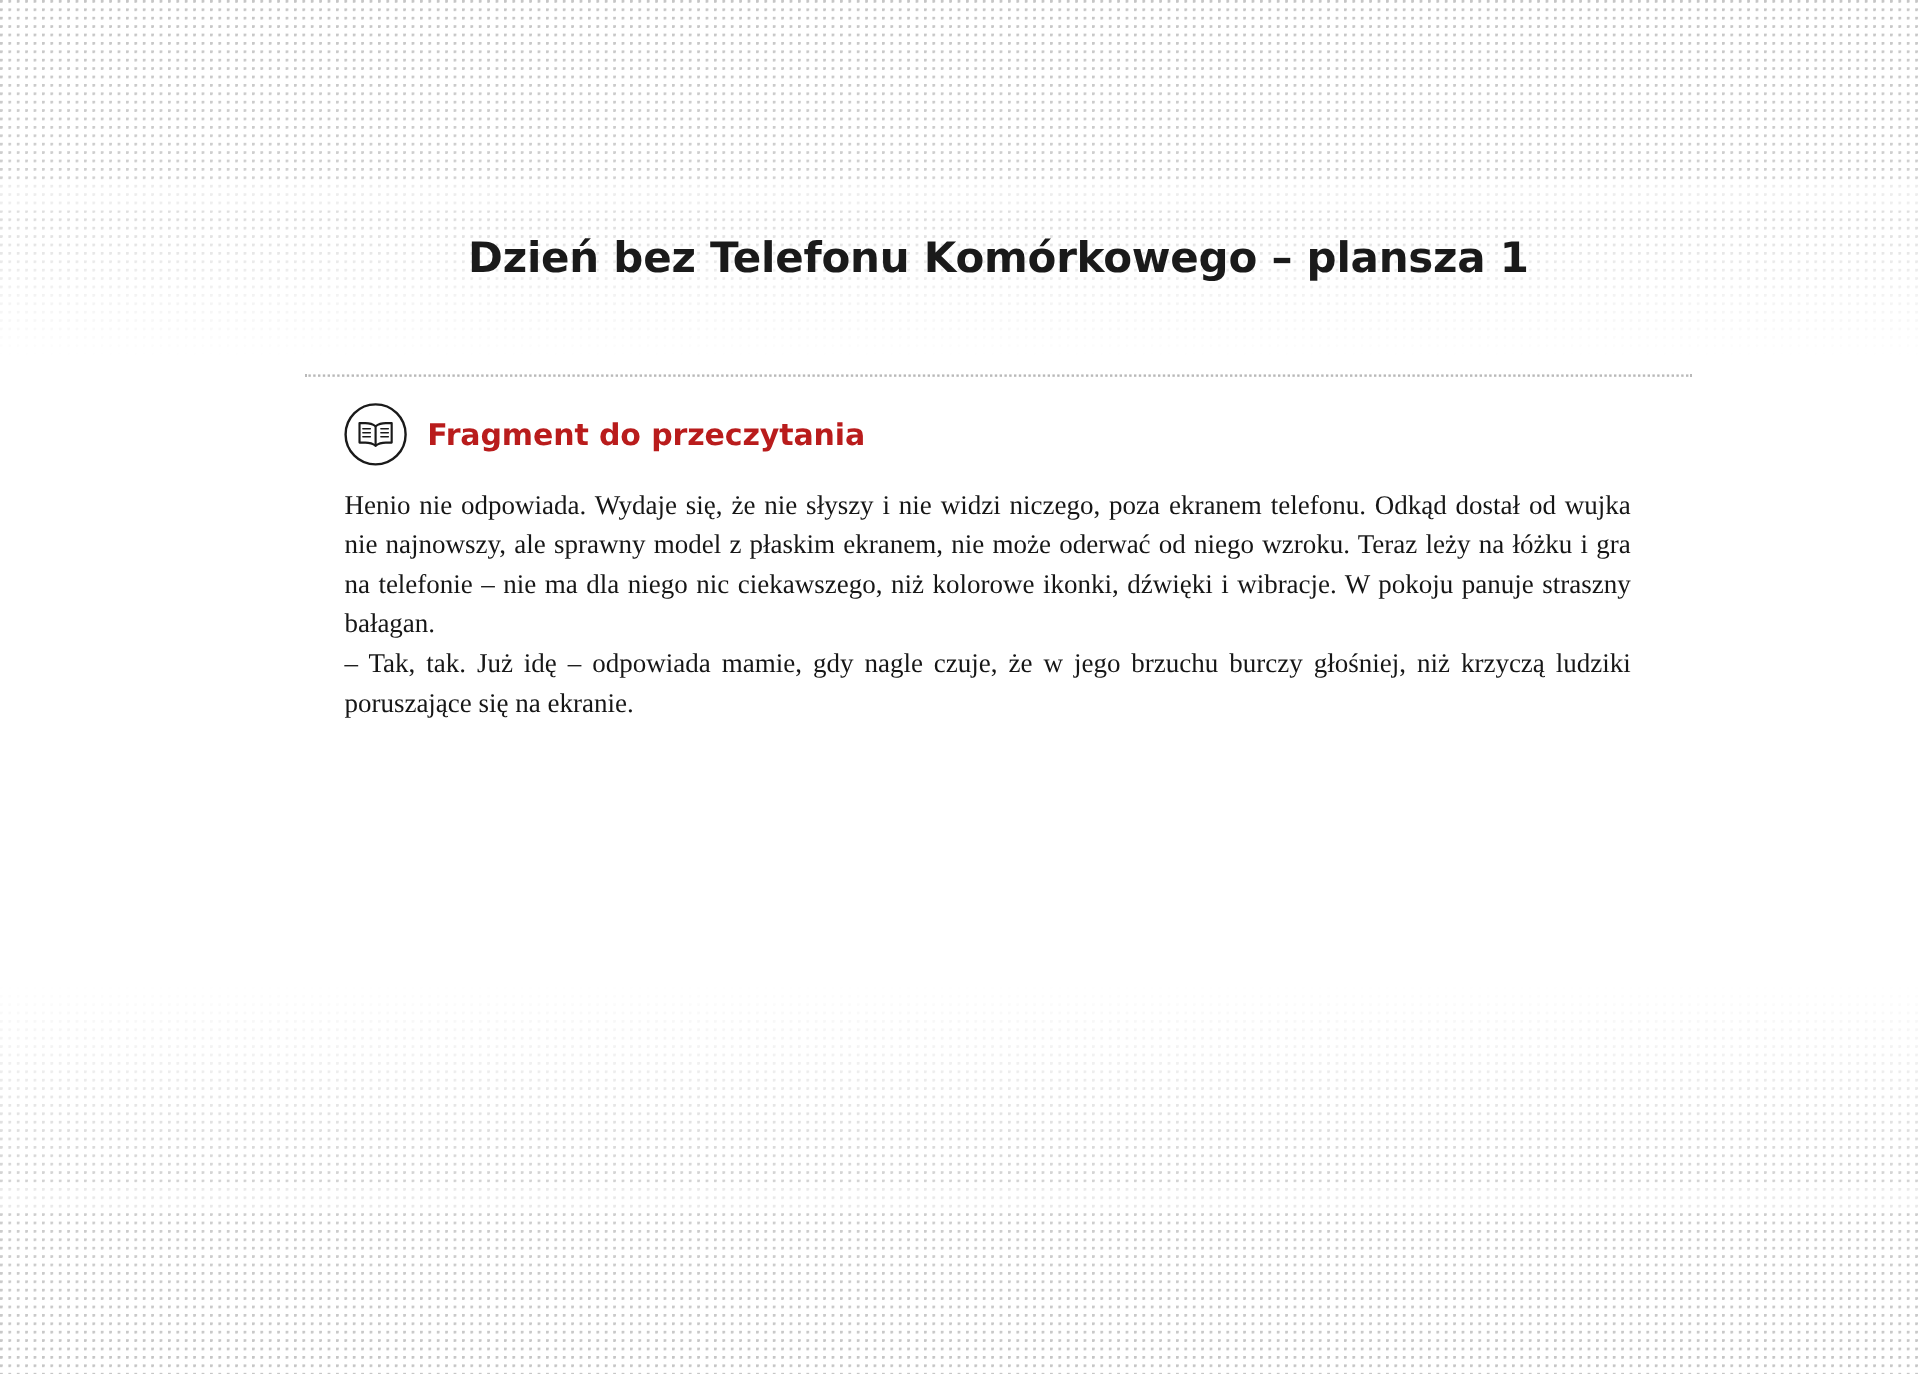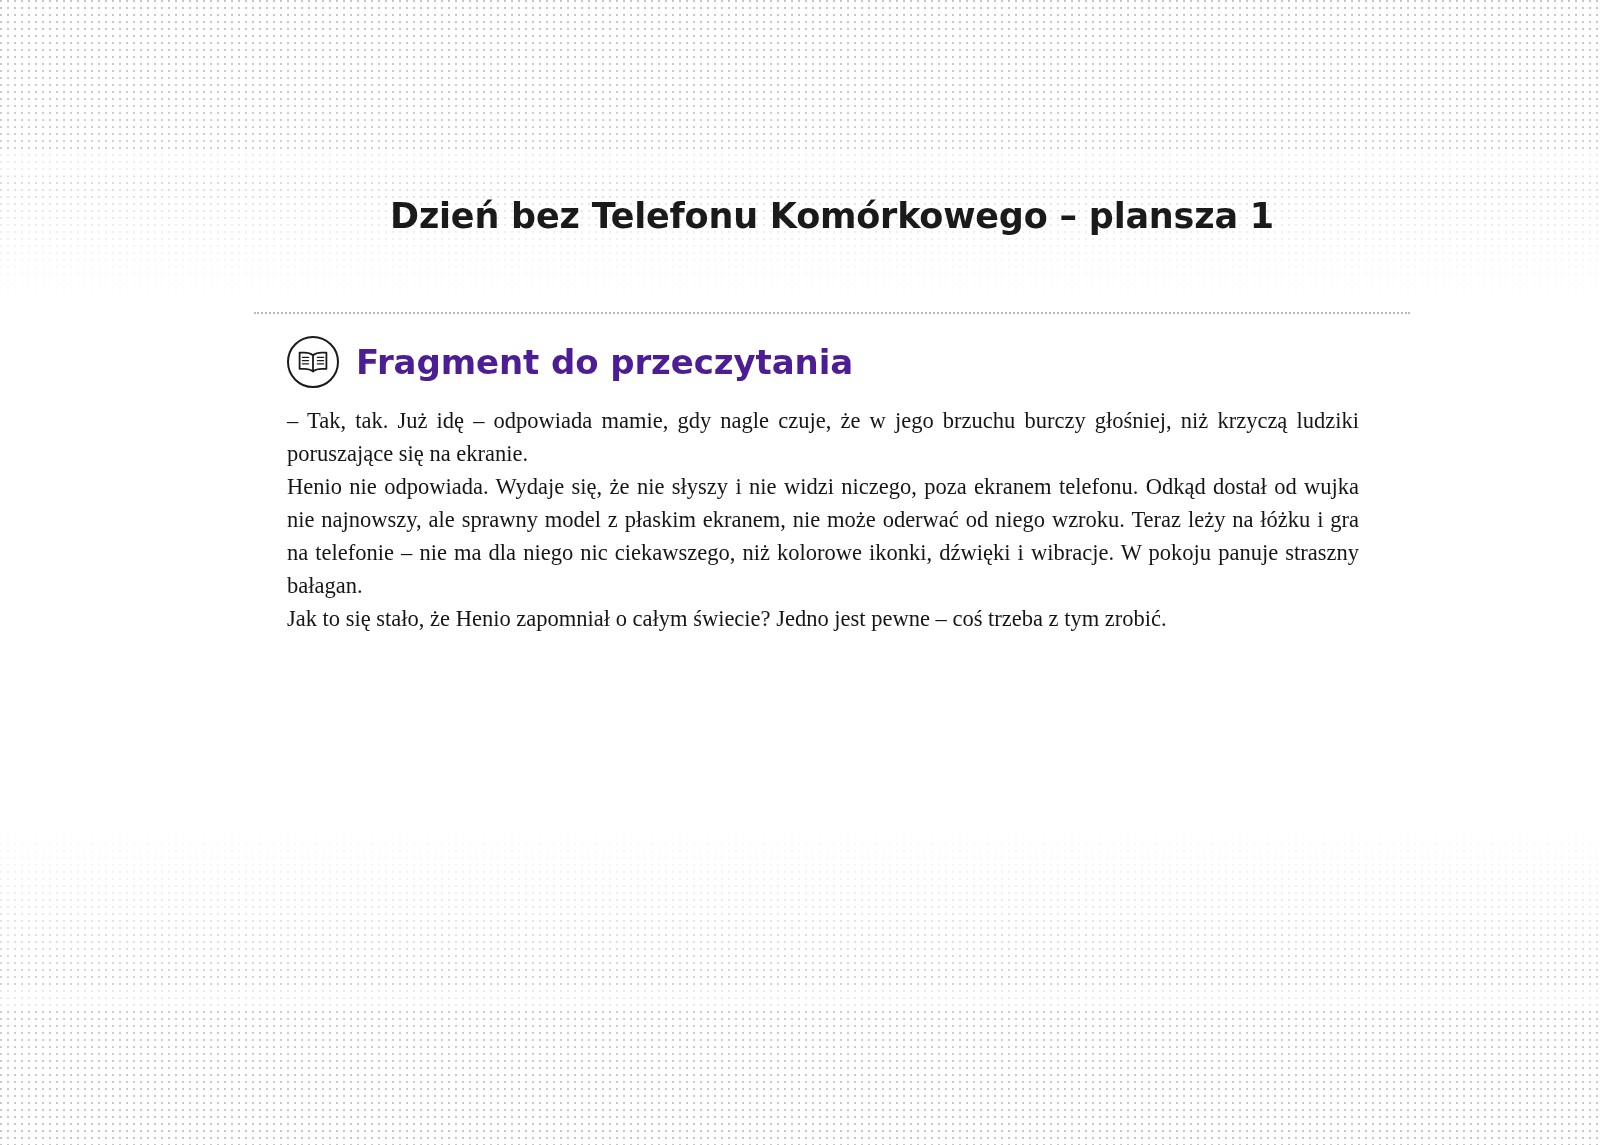--- a/index.html
+++ b/index.html
@@ -107,22 +107,22 @@
     border-radius: 50%;
     display: flex;
     align-items: center;
     justify-content: center;
     flex: none;
   }
   .book-badge svg { display: block; }
   .section-title {
     font-family: "DejaVu Sans", sans-serif;
     font-weight: bold;
-    font-size: 34px;
-    color: #4c1d95;
+    font-size: 25px;
+    color: #b91c1c;
     letter-spacing: -0.1px;
   }
 
   
   .body-text {
     position: absolute;
     top: 404px;
     left: 255px;
     width: 1072px;
     font-family: "Liberation Serif", serif;
@@ -168,19 +168,18 @@
       <svg width="30" height="22" viewBox="0 0 30 22" fill="none" xmlns="http://www.w3.org/2000/svg">
         <path d="M15 4.2C12.6 2.3 9.6 1.6 6.4 1.6H1.6v16.2h4.8c3.2 0 6.2 0.7 8.6 2.6 2.4-1.9 5.4-2.6 8.6-2.6h4.8V1.6h-4.8c-3.2 0-6.2 0.7-8.6 2.6z" stroke="#1a1a1a" stroke-width="1.8" stroke-linejoin="round" fill="none"></path>
         <path d="M15 4.2v16.2" stroke="#1a1a1a" stroke-width="1.8" stroke-linecap="round"></path>
         <path d="M4.4 6.3h6.2M4.4 9.6h6.2M4.4 12.9h6.2M19.4 6.3h6.2M19.4 9.6h6.2M19.4 12.9h6.2" stroke="#1a1a1a" stroke-width="1.3" stroke-linecap="round"></path>
       </svg>
     </span>
     <span class="section-title">Fragment do przeczytania</span>
   </div>
 
   <div class="body-text">
+    <p class="justified">Henio nie odpowiada. Wydaje się, że nie słyszy i nie widzi niczego, poza ekranem telefonu. Odkąd dostał od wujka nie najnowszy, ale sprawny model z płaskim ekranem, nie może oderwać od niego wzroku. Teraz leży na łóżku i gra na telefonie – nie ma dla niego nic ciekawszego, niż kolorowe ikonki, dźwięki i wibracje. W pokoju panuje straszny bałagan.</p>
     <p class="justified">– Tak, tak. Już idę – odpowiada mamie, gdy nagle czuje, że w jego brzuchu burczy głośniej, niż krzyczą ludziki poruszające się na ekranie.</p>
-    <p class="justified">Henio nie odpowiada. Wydaje się, że nie słyszy i nie widzi niczego, poza ekranem telefonu. Odkąd dostał od wujka nie najnowszy, ale sprawny model z płaskim ekranem, nie może oderwać od niego wzroku. Teraz leży na łóżku i gra na telefonie – nie ma dla niego nic ciekawszego, niż kolorowe ikonki, dźwięki i wibracje. W pokoju panuje straszny bałagan.</p>
-    <p>Jak to się stało, że Henio zapomniał o całym świecie? Jedno jest pewne – coś trzeba z tym zrobić.</p>
   </div>
 
 
 </div>
 
 </body></html>

